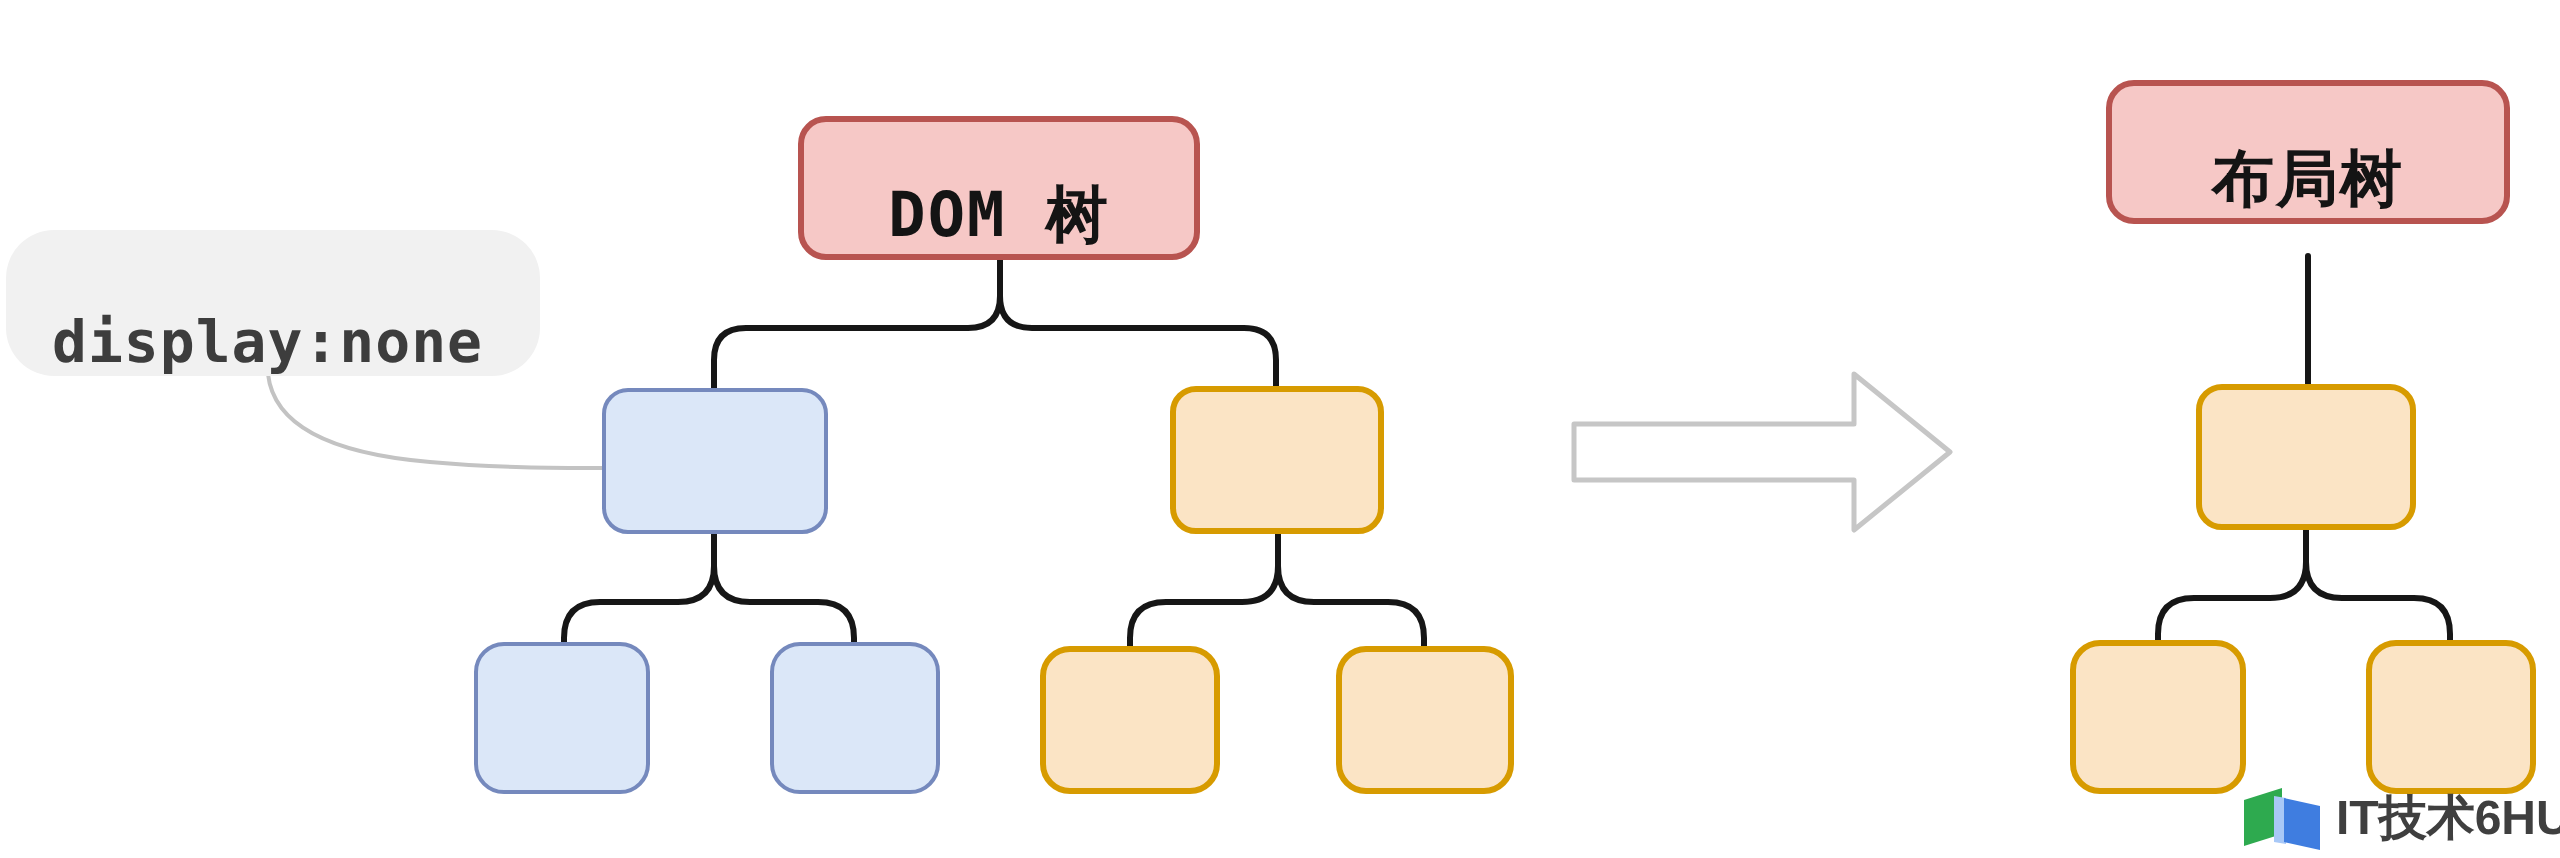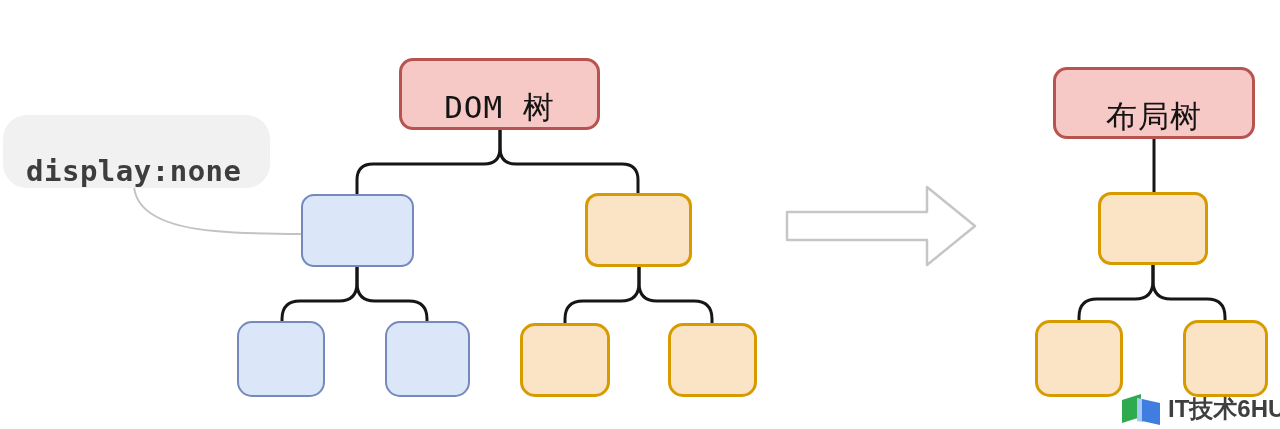--- a/index.html
+++ b/index.html
@@ -9,23 +9,23 @@
   }
   svg.layer{position:absolute;left:0;top:0;width:1280px;height:429px;pointer-events:none;}
   .conn{stroke:var(--connector,#161616);stroke-width:3;fill:none;stroke-linecap:round;}
   .callout-line{stroke:var(--callout-line,#c3c3c3);stroke-width:2;fill:none;stroke-linecap:round;}
   .arrow-shape{fill:var(--arrow-fill,#ffffff);stroke:var(--arrow-border,#c6c6c6);stroke-width:2.5;stroke-linejoin:round;}
   .node{position:absolute;box-sizing:border-box;display:flex;align-items:center;justify-content:center;}
   .pink{background:var(--pink-fill,#f6c8c6);border:3px solid var(--pink-border,#b85450);border-radius:14px;}
   .blue{background:var(--blue-fill,#dbe7f8);border:2.5px solid var(--blue-border,#7589bd);border-radius:13px;}
   .orange{background:var(--orange-fill,#fbe4c5);border:3px solid var(--orange-border,#d79b00);border-radius:13px;}
   .child{border-radius:15px;}
-  .node-label{font-weight:normal;font-size:31px;color:#141414;letter-spacing:1px;white-space:nowrap;margin-top:28px;}
+  .node-label{font-weight:bold;font-size:31px;color:#141414;letter-spacing:1px;white-space:nowrap;margin-top:28px;}
   .n-dom{left:399px;top:58px;width:201px;height:72px;}
-  .n-layout{left:1053px;top:67px;width:202px;height:72px;}
+  .n-layout{left:1053px;top:40px;width:202px;height:72px;}
   .n-bparent{left:301px;top:194px;width:113px;height:73px;}
   .n-oparent{left:585px;top:193px;width:107px;height:74px;}
   .n-bchild1{left:237px;top:321px;width:88px;height:76px;}
   .n-bchild2{left:385px;top:321px;width:85px;height:76px;}
   .n-ochild1{left:520px;top:323px;width:90px;height:74px;}
   .n-ochild2{left:668px;top:323px;width:89px;height:74px;}
   .n-rparent{left:1098px;top:192px;width:110px;height:73px;}
   .n-rchild1{left:1035px;top:320px;width:88px;height:77px;}
   .n-rchild2{left:1183px;top:320px;width:85px;height:77px;}
   .callout{

